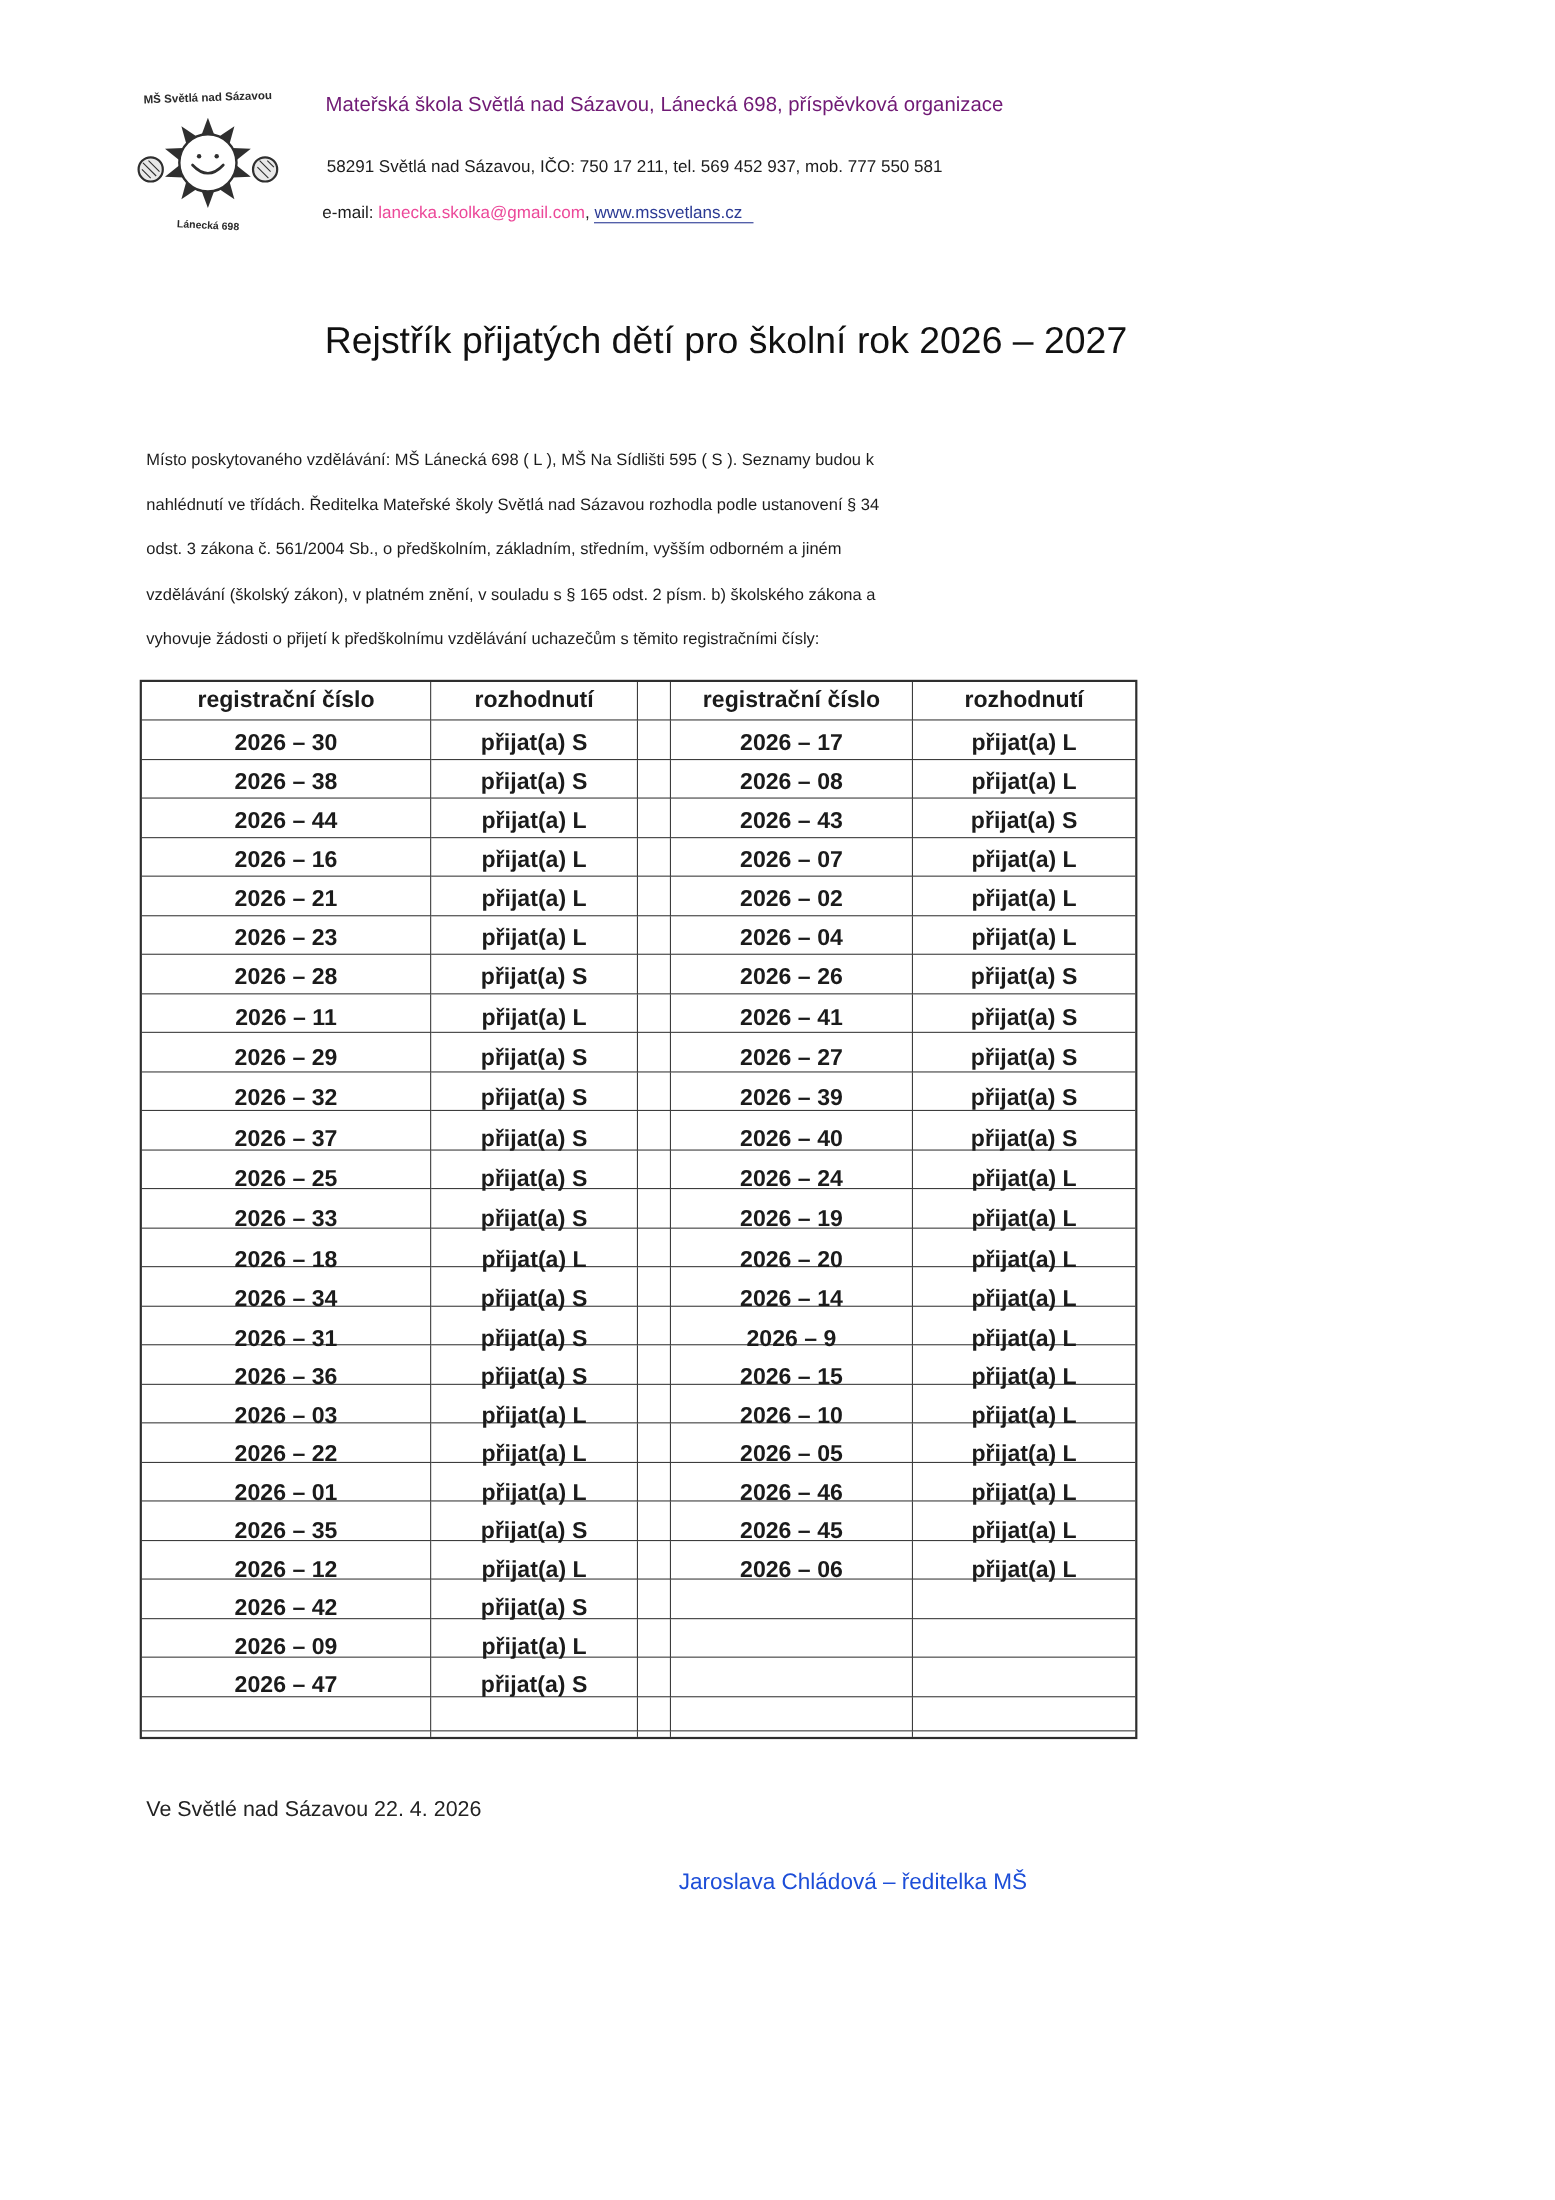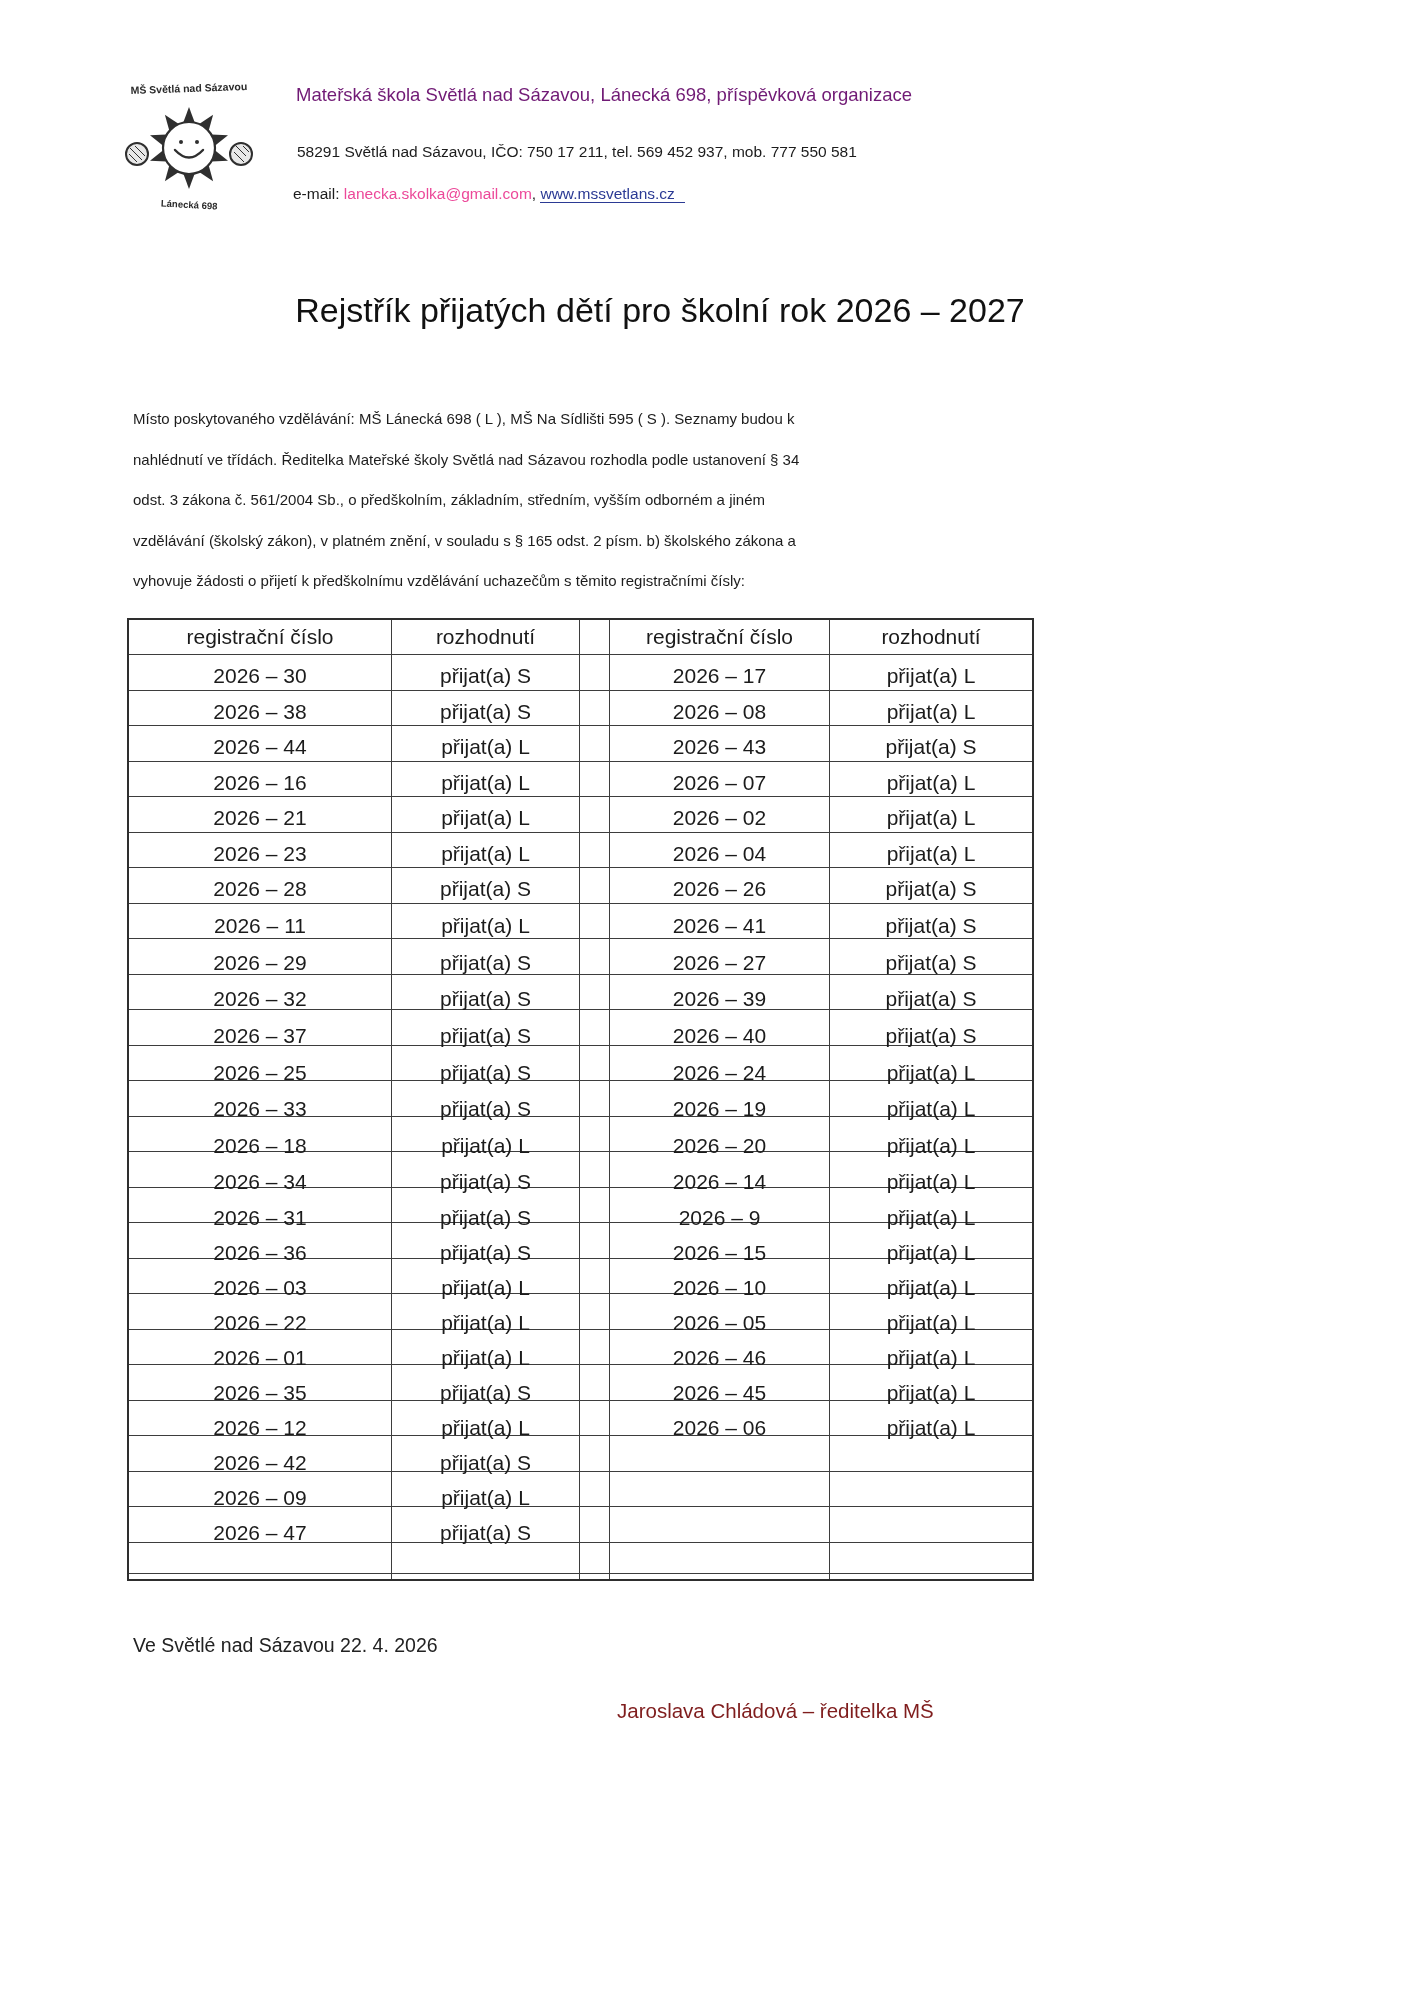--- a/index.html
+++ b/index.html
@@ -21,38 +21,38 @@
   
   .paragraph{left:133px;top:399px;width:1010px;font-size:15px;line-height:40.5px;
     white-space:pre-line;color:#1c1c1c;}
   
   .doc-table{
     left:127px;top:618px;
     display:grid;
     grid-template-columns:263px 188px 30px 220px 202px;
     grid-template-rows:35px repeat(25,35.5px) 31px 5px;
     border:2px solid #2e2e2e;
-    font-size:21px;color:#1b1b1b;
+    font-size:21px;color:#1b1b1b;font-weight:bold;
   }
   .cell{
     position:relative;
     border-right:1px solid #3d3d3d;
     border-bottom:1px solid #3d3d3d;
   }
   .cell.c5{border-right:none;}
   .cell.rlast{border-bottom:none;}
   .cell.head{display:flex;align-items:center;justify-content:center;}
   .cell-text{
     position:absolute;left:0;right:0;text-align:center;
     transform:translateY(-50%);
     white-space:nowrap;z-index:2;line-height:1;
   }
   
   .date{left:133px;top:1634px;font-size:19.5px;color:#222;white-space:nowrap;}
-  .signature{left:617px;top:1699px;font-size:20.5px;color:#7f1d1d;white-space:nowrap;}
+  .signature{left:617px;top:1699px;font-size:20.5px;color:#1d4ed8;white-space:nowrap;}
   svg text{font-family:"Liberation Sans","DejaVu Sans",sans-serif;}
 </style>
 </head>
 <body>
 
 <svg class="abs logo" viewBox="0 0 152 132">
   <g stroke="#2f2f2f" fill="#2f2f2f">
     <text x="76" y="12" text-anchor="middle" font-size="10.5" font-weight="bold" stroke="none" fill="#2a2a2a" transform="rotate(-2 76 12)">MŠ Světlá nad Sázavou</text>
 
     <g stroke="none">

